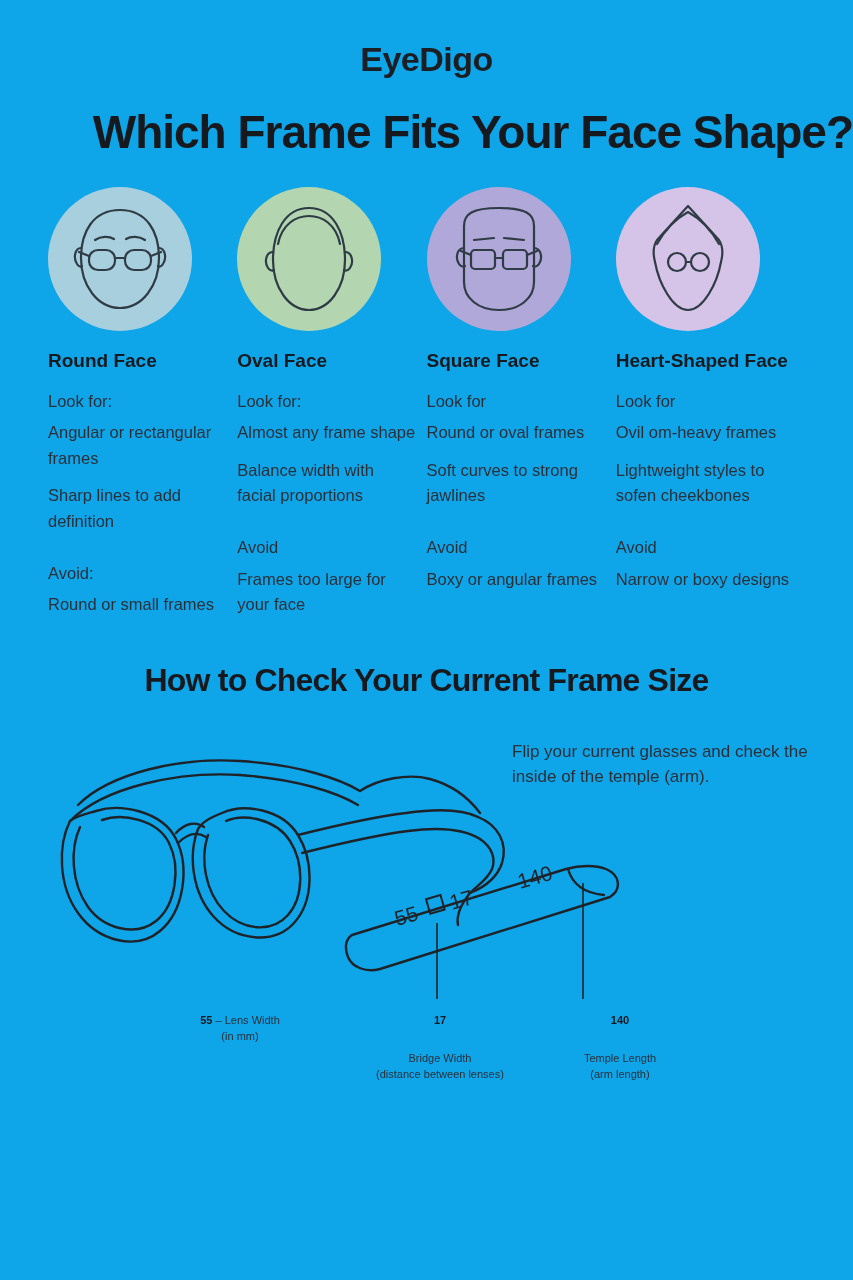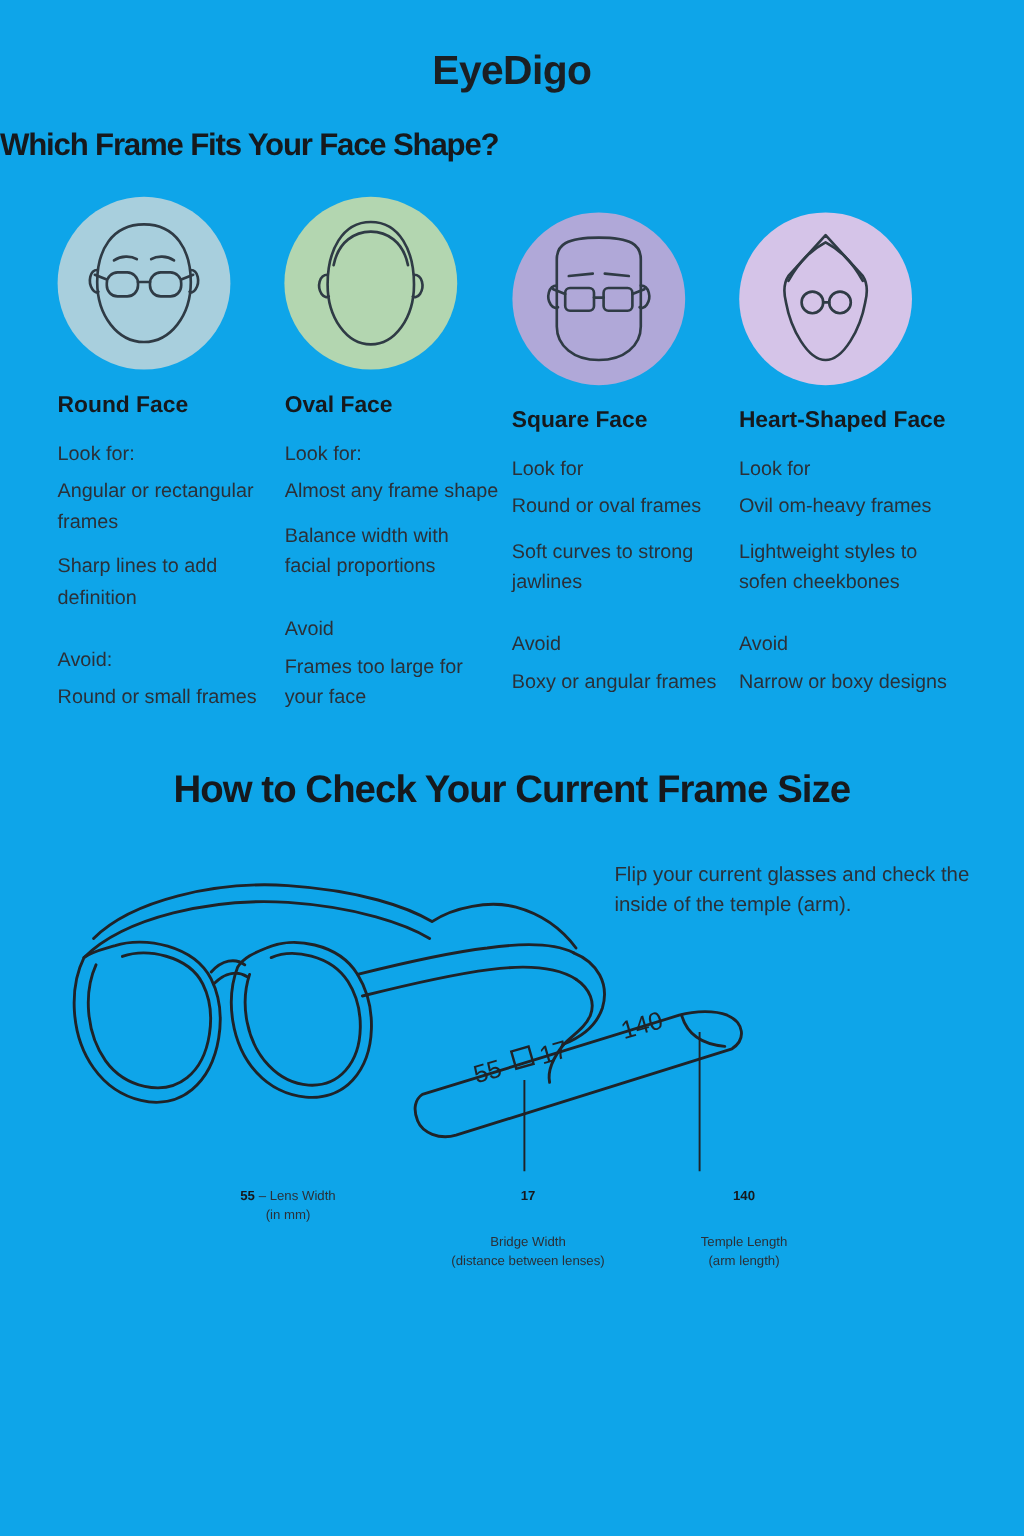--- a/index.html
+++ b/index.html
@@ -27,35 +27,34 @@
     text-align: center;
     font-size: 34px;
     font-weight: 700;
     letter-spacing: -0.5px;
     padding-top: 40px;
     color: #1b1f23;
   }
 
   
   .headline {
-    text-align: left;
-    font-size: 26px;
+    text-align: right;
+    font-size: 46px;
     font-weight: 700;
     letter-spacing: -1px;
     margin-top: 26px;
     color: #16191d;
   }
 
   
   .faces {
     display: flex;
     margin-top: 26px;
     padding: 0 48px;
     box-sizing: border-box;
-    align-items: center;
   }
   .face-col {
     width: 25%;
     box-sizing: border-box;
     padding-right: 10px;
   }
   .circle-wrap {
     height: 148px;
     display: flex;
     align-items: center;

